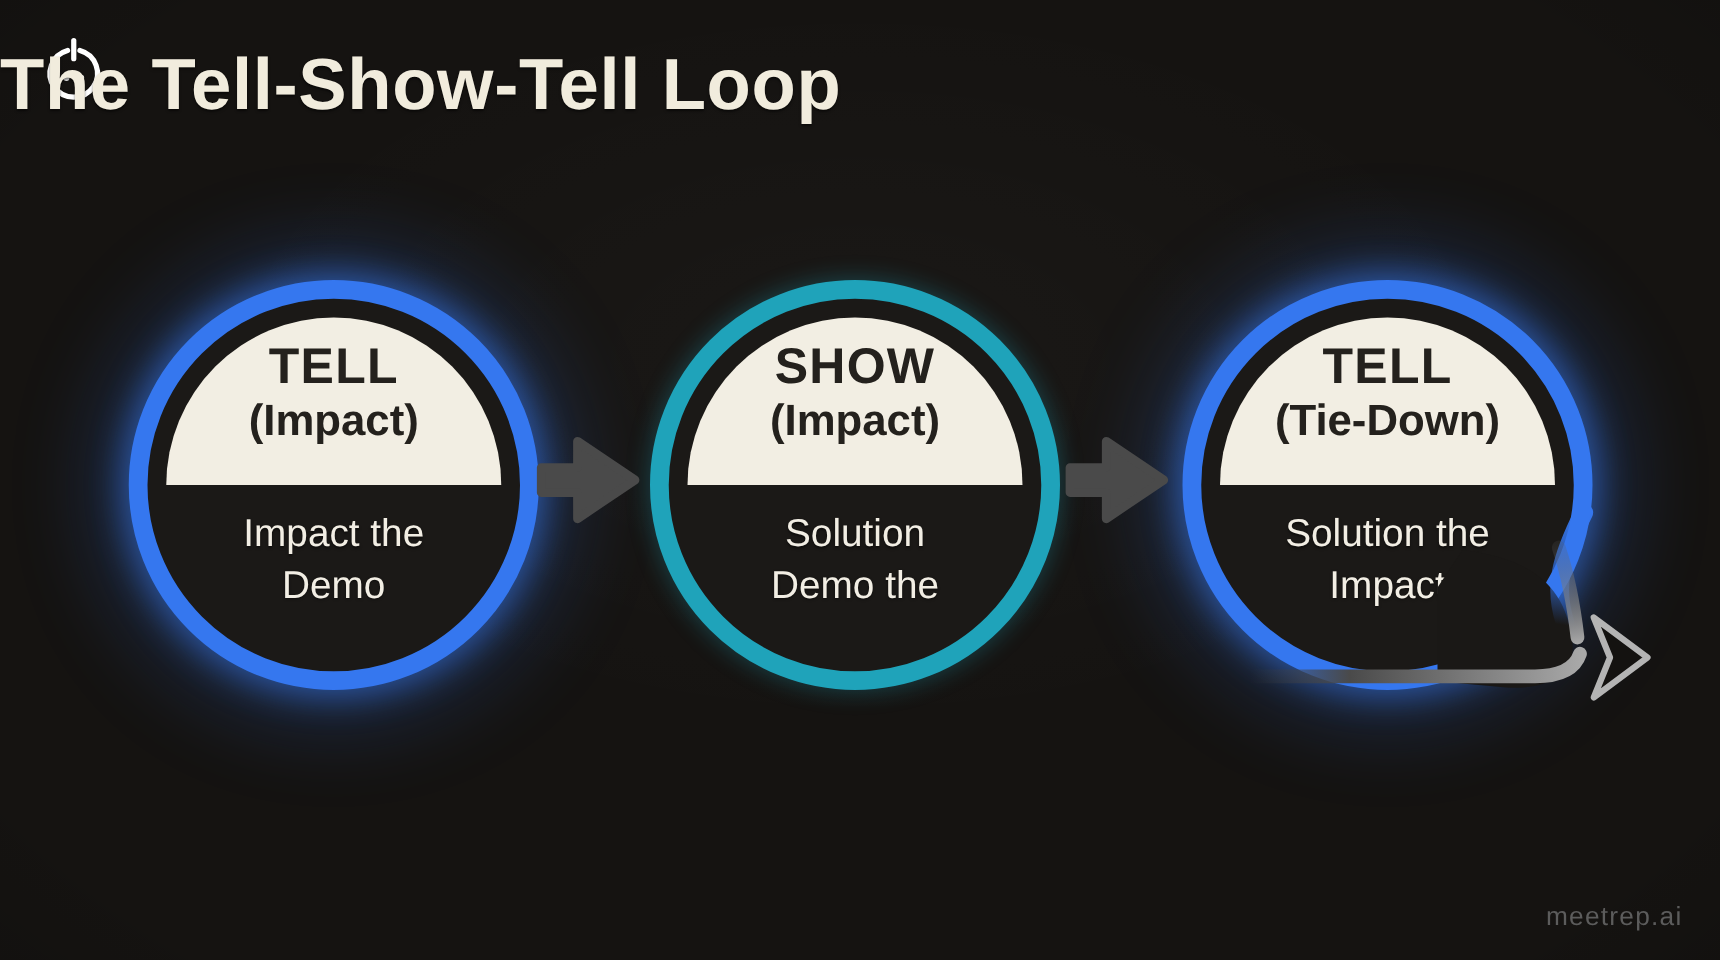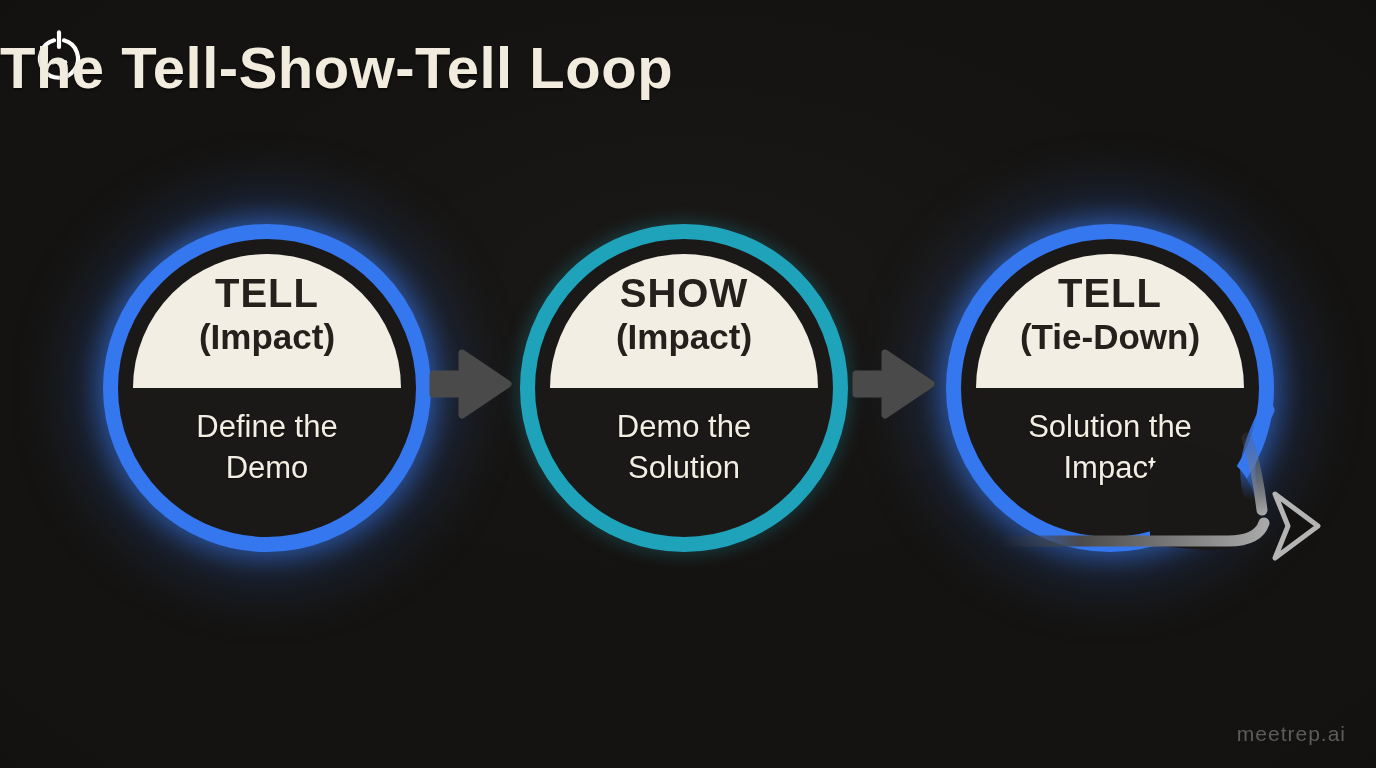--- a/index.html
+++ b/index.html
@@ -70,34 +70,34 @@
 
 <div class="title">The Tell-Show-Tell Loop</div>
 
 <div class="circle ring-blue c1">
   <div class="dome"></div>
   <div class="toplabel">
     <div class="big">TELL</div>
     <div class="sub">(Impact)</div>
   </div>
   <div class="desc">
-    <div>Define the</div>
+    <div>Impact the</div>
     <div>Demo</div>
   </div>
 </div>
 
 <div class="circle ring-teal c2">
   <div class="dome"></div>
   <div class="toplabel">
     <div class="big">SHOW</div>
     <div class="sub">(Impact)</div>
   </div>
   <div class="desc">
+    <div>Solution</div>
     <div>Demo the</div>
-    <div>Solution</div>
   </div>
 </div>
 
 <div class="circle ring-blue c3">
   <div class="dome"></div>
   <div class="toplabel">
     <div class="big">TELL</div>
     <div class="sub">(Tie-Down)</div>
   </div>
   <div class="desc">

